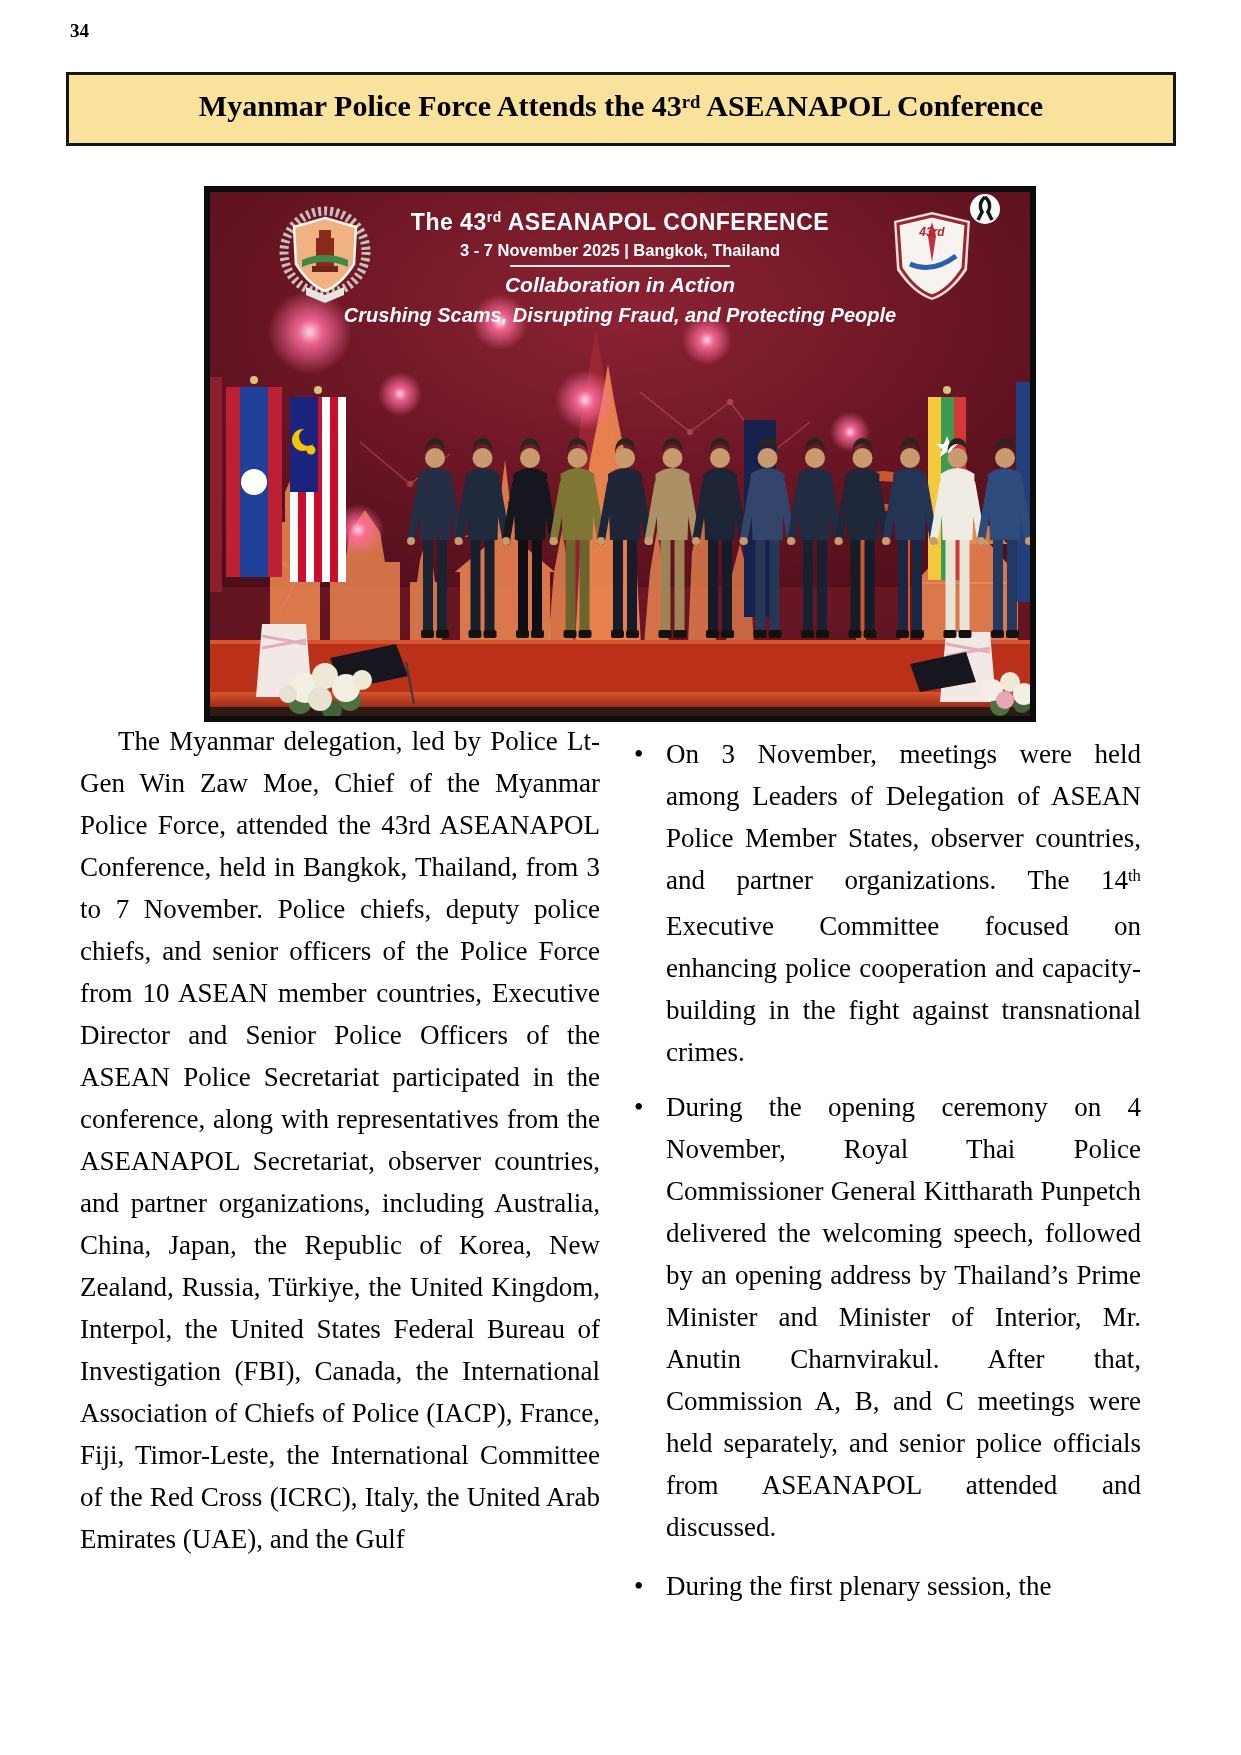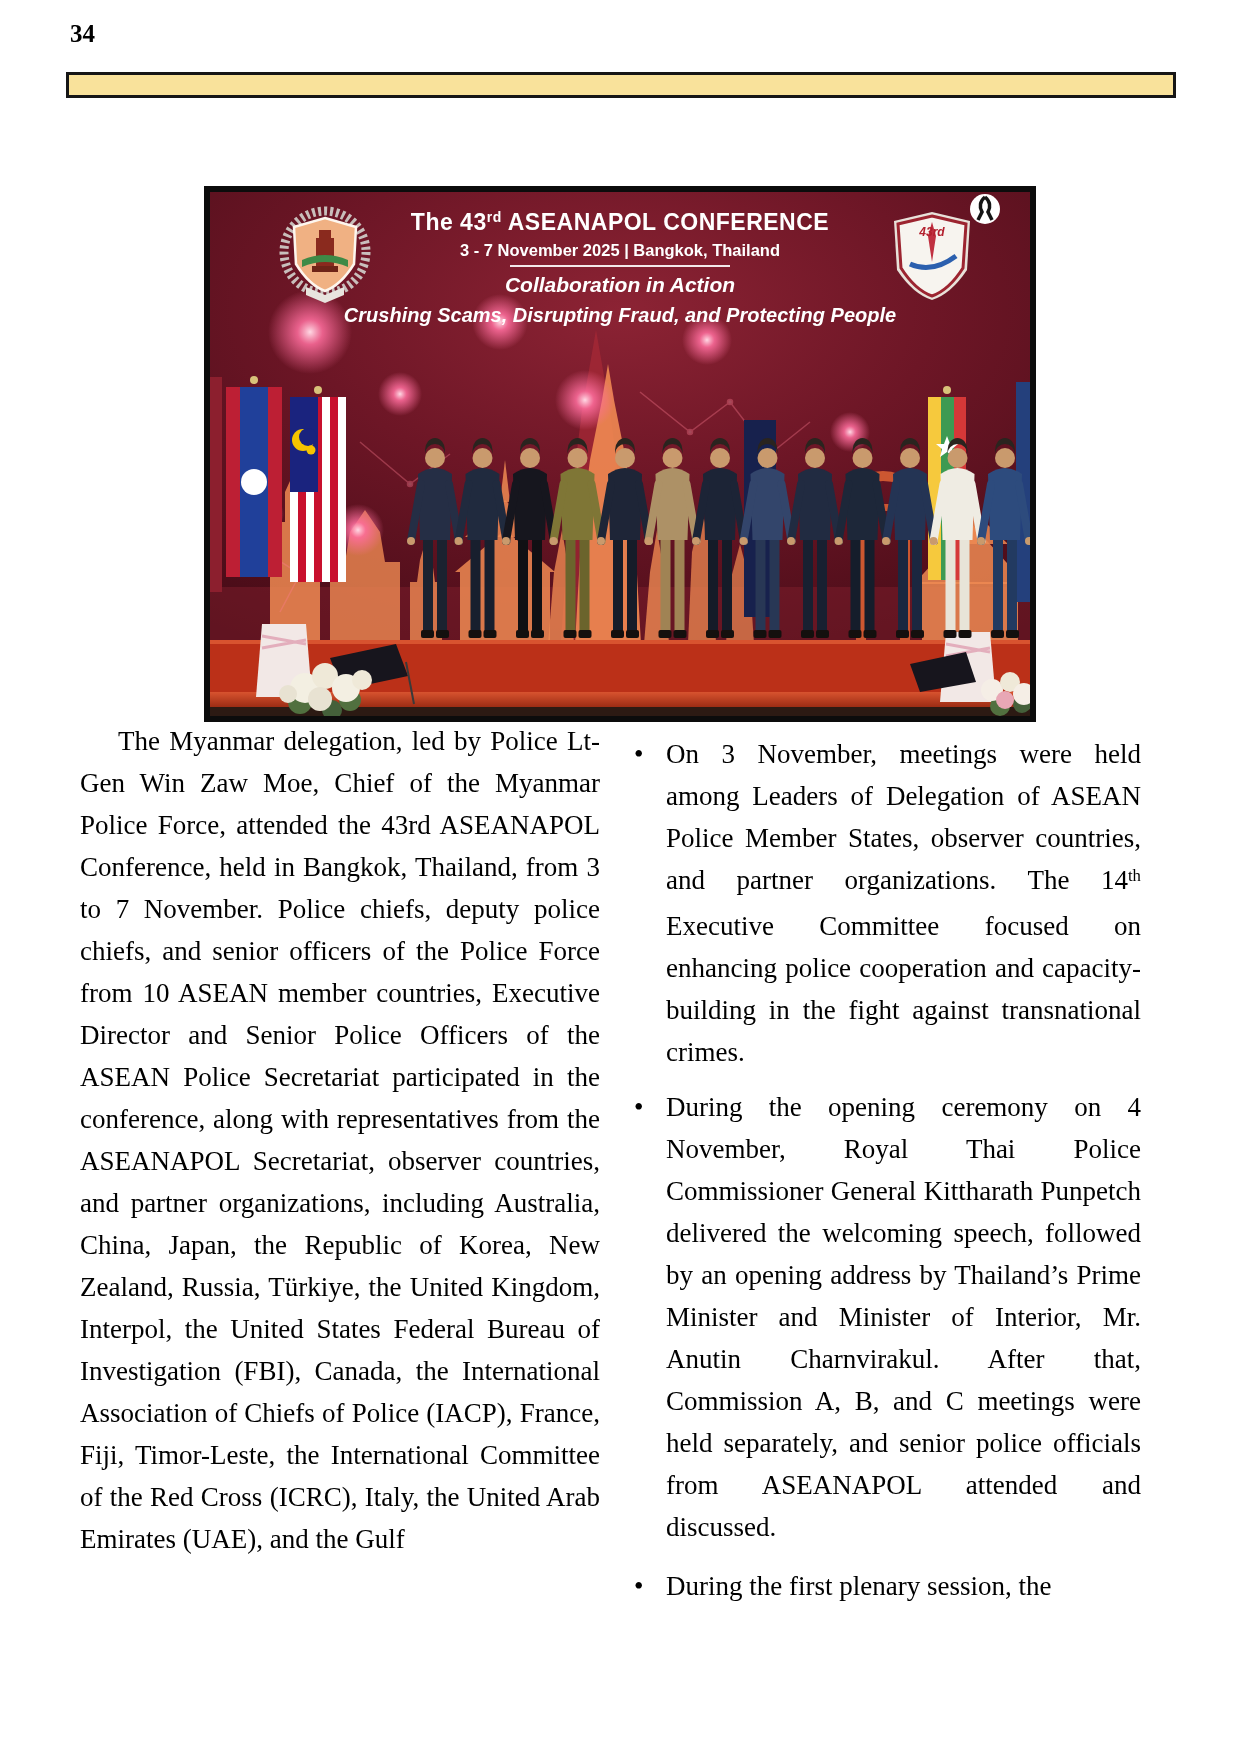--- a/index.html
+++ b/index.html
@@ -1,20 +1,20 @@
 <!DOCTYPE html>
 <html><head>
 <meta charset="utf-8">
 <style>
   html,body{margin:0;padding:0;}
   body{
     width:1241px;height:1755px;position:relative;background:#ffffff;
     font-family:"Liberation Serif", serif;color:#000;
   }
-  .page-number{position:absolute;left:70px;top:20px;font-size:25px;font-weight:bold;}
+  .page-number{position:absolute;left:70px;top:20px;font-size:19px;font-weight:bold;}
   .title-box{
     position:absolute;left:66px;top:72px;width:1110px;box-sizing:border-box;
     border:3px solid #161616;background:#f9e29b;text-align:center;
     font-weight:bold;font-size:30px;line-height:44px;padding:9px 10px 11px;
   }
   .title-line{white-space:nowrap;}
   .sup{font-size:0.62em;position:relative;top:-0.45em;}
   .photo-frame{
     position:absolute;left:204px;top:186px;width:820px;height:524px;
     border:6px solid #0c0c0c;background:#5a1020;overflow:hidden;
@@ -31,20 +31,21 @@
   .bullet{display:flex;margin-top:13px;}
   .bullet-marker{flex:none;width:39px;padding-left:7px;box-sizing:border-box;text-align:left;}
   .bullet-text{flex:1;text-align:justify;}
 </style>
 </head>
 <body>
 
 <div class="page-number">34</div>
 
 <div class="title-box">
+  <div class="title-line"><span>Myanmar Police Force Attends the 43</span><span class="sup">rd</span><span> ASEANAPOL Conference</span></div>
 </div>
 
 <div class="photo-frame">
   <svg width="820" height="524" viewBox="0 0 820 524" xmlns="http://www.w3.org/2000/svg">
     <defs>
       <radialGradient id="bgGrad" cx="50%" cy="26%" r="85%">
         <stop offset="0%" stop-color="#8c2334"></stop>
         <stop offset="45%" stop-color="#6d1626"></stop>
         <stop offset="100%" stop-color="#450b16"></stop>
       </radialGradient>

